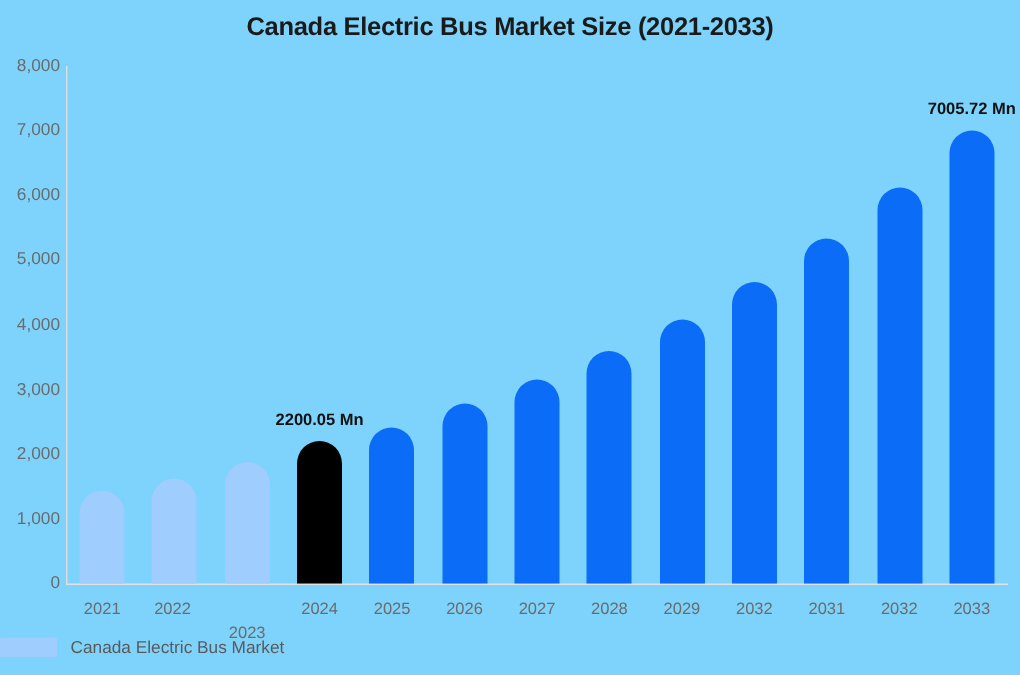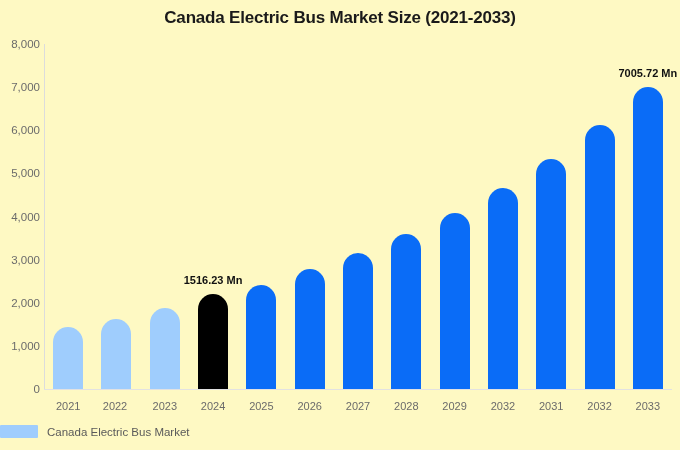--- a/index.html
+++ b/index.html
@@ -12,21 +12,21 @@
     height: 450px;
     background: #ffffff;
     font-family: "Liberation Sans", sans-serif;
     overflow: hidden;
   }
 
   #chart-root {
     position: relative;
     width: 680px;
     height: 450px;
-    background: #fef9c3;
+    background: #7dd3fc;
   }
 
   
   #chart-title {
     position: absolute;
     top: 8px;
     left: 0;
     width: 680px;
     text-align: center;
     font-size: 17px;
@@ -209,26 +209,26 @@
       </div>
     </div>
 
   <div id="legend">
     <span id="legend-swatch"></span>
     <span id="legend-label">Canada Electric Bus Market</span>
   </div>
 
 <div class="x-tick" style="left: 68.1538px;">2021</div>
     <div class="x-tick" style="left: 115px;">2022</div>
-    <div class="x-tick" style="left: 164.769px;">2023</div>
+    <div class="x-tick" style="left: 164.769px; margin-top: 16px;">2023</div>
     <div class="x-tick" style="left: 213.077px;">2024</div>
     <div class="x-tick" style="left: 261.385px;">2025</div>
     <div class="x-tick" style="left: 309.692px;">2026</div>
     <div class="x-tick" style="left: 358px;">2027</div>
     <div class="x-tick" style="left: 406.308px;">2028</div>
     <div class="x-tick" style="left: 454.615px;">2029</div>
     <div class="x-tick" style="left: 502.923px;">2032</div>
     <div class="x-tick" style="left: 551.231px;">2031</div>
     <div class="x-tick" style="left: 599.538px;">2032</div>
     <div class="x-tick" style="left: 647.846px;">2033</div>
-    <div class="bar-label" style="left: 213.077px; top: 274.123px; transform: translateX(-50%);">1516.23 Mn</div>
+    <div class="bar-label" style="left: 213.077px; top: 274.123px; transform: translateX(-50%);">2200.05 Mn</div>
     <div class="bar-label" style="left: 647.846px; top: 66.8783px; transform: translateX(-50%);">7005.72 Mn</div>
   </div>
 
 </body></html>

